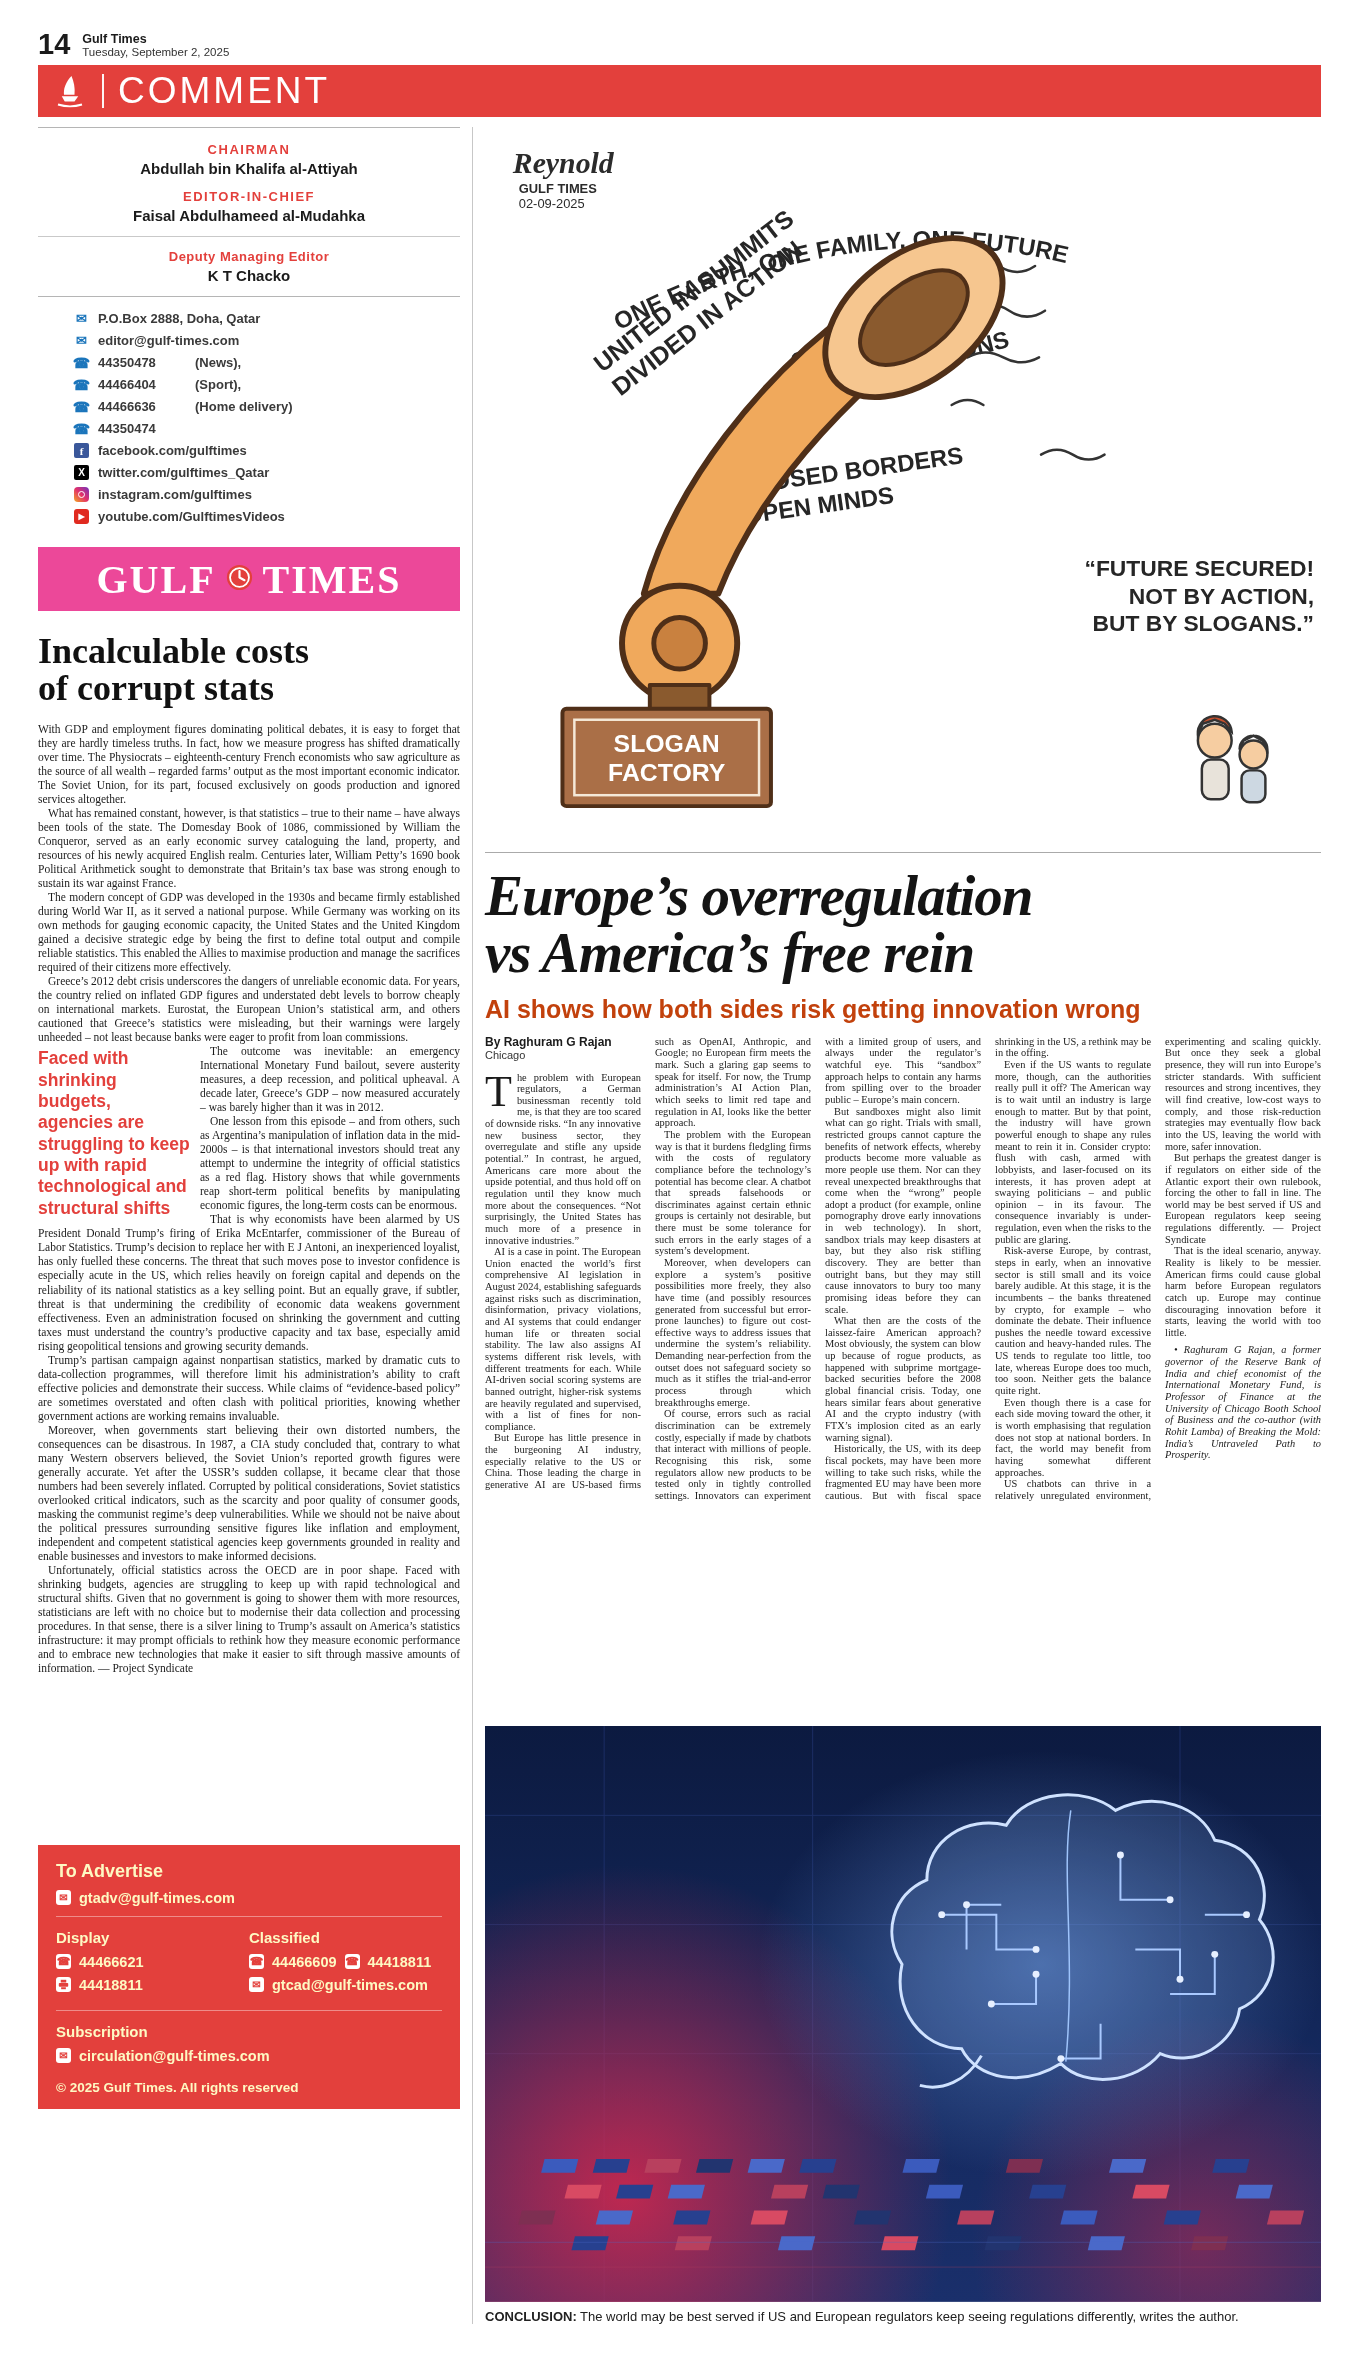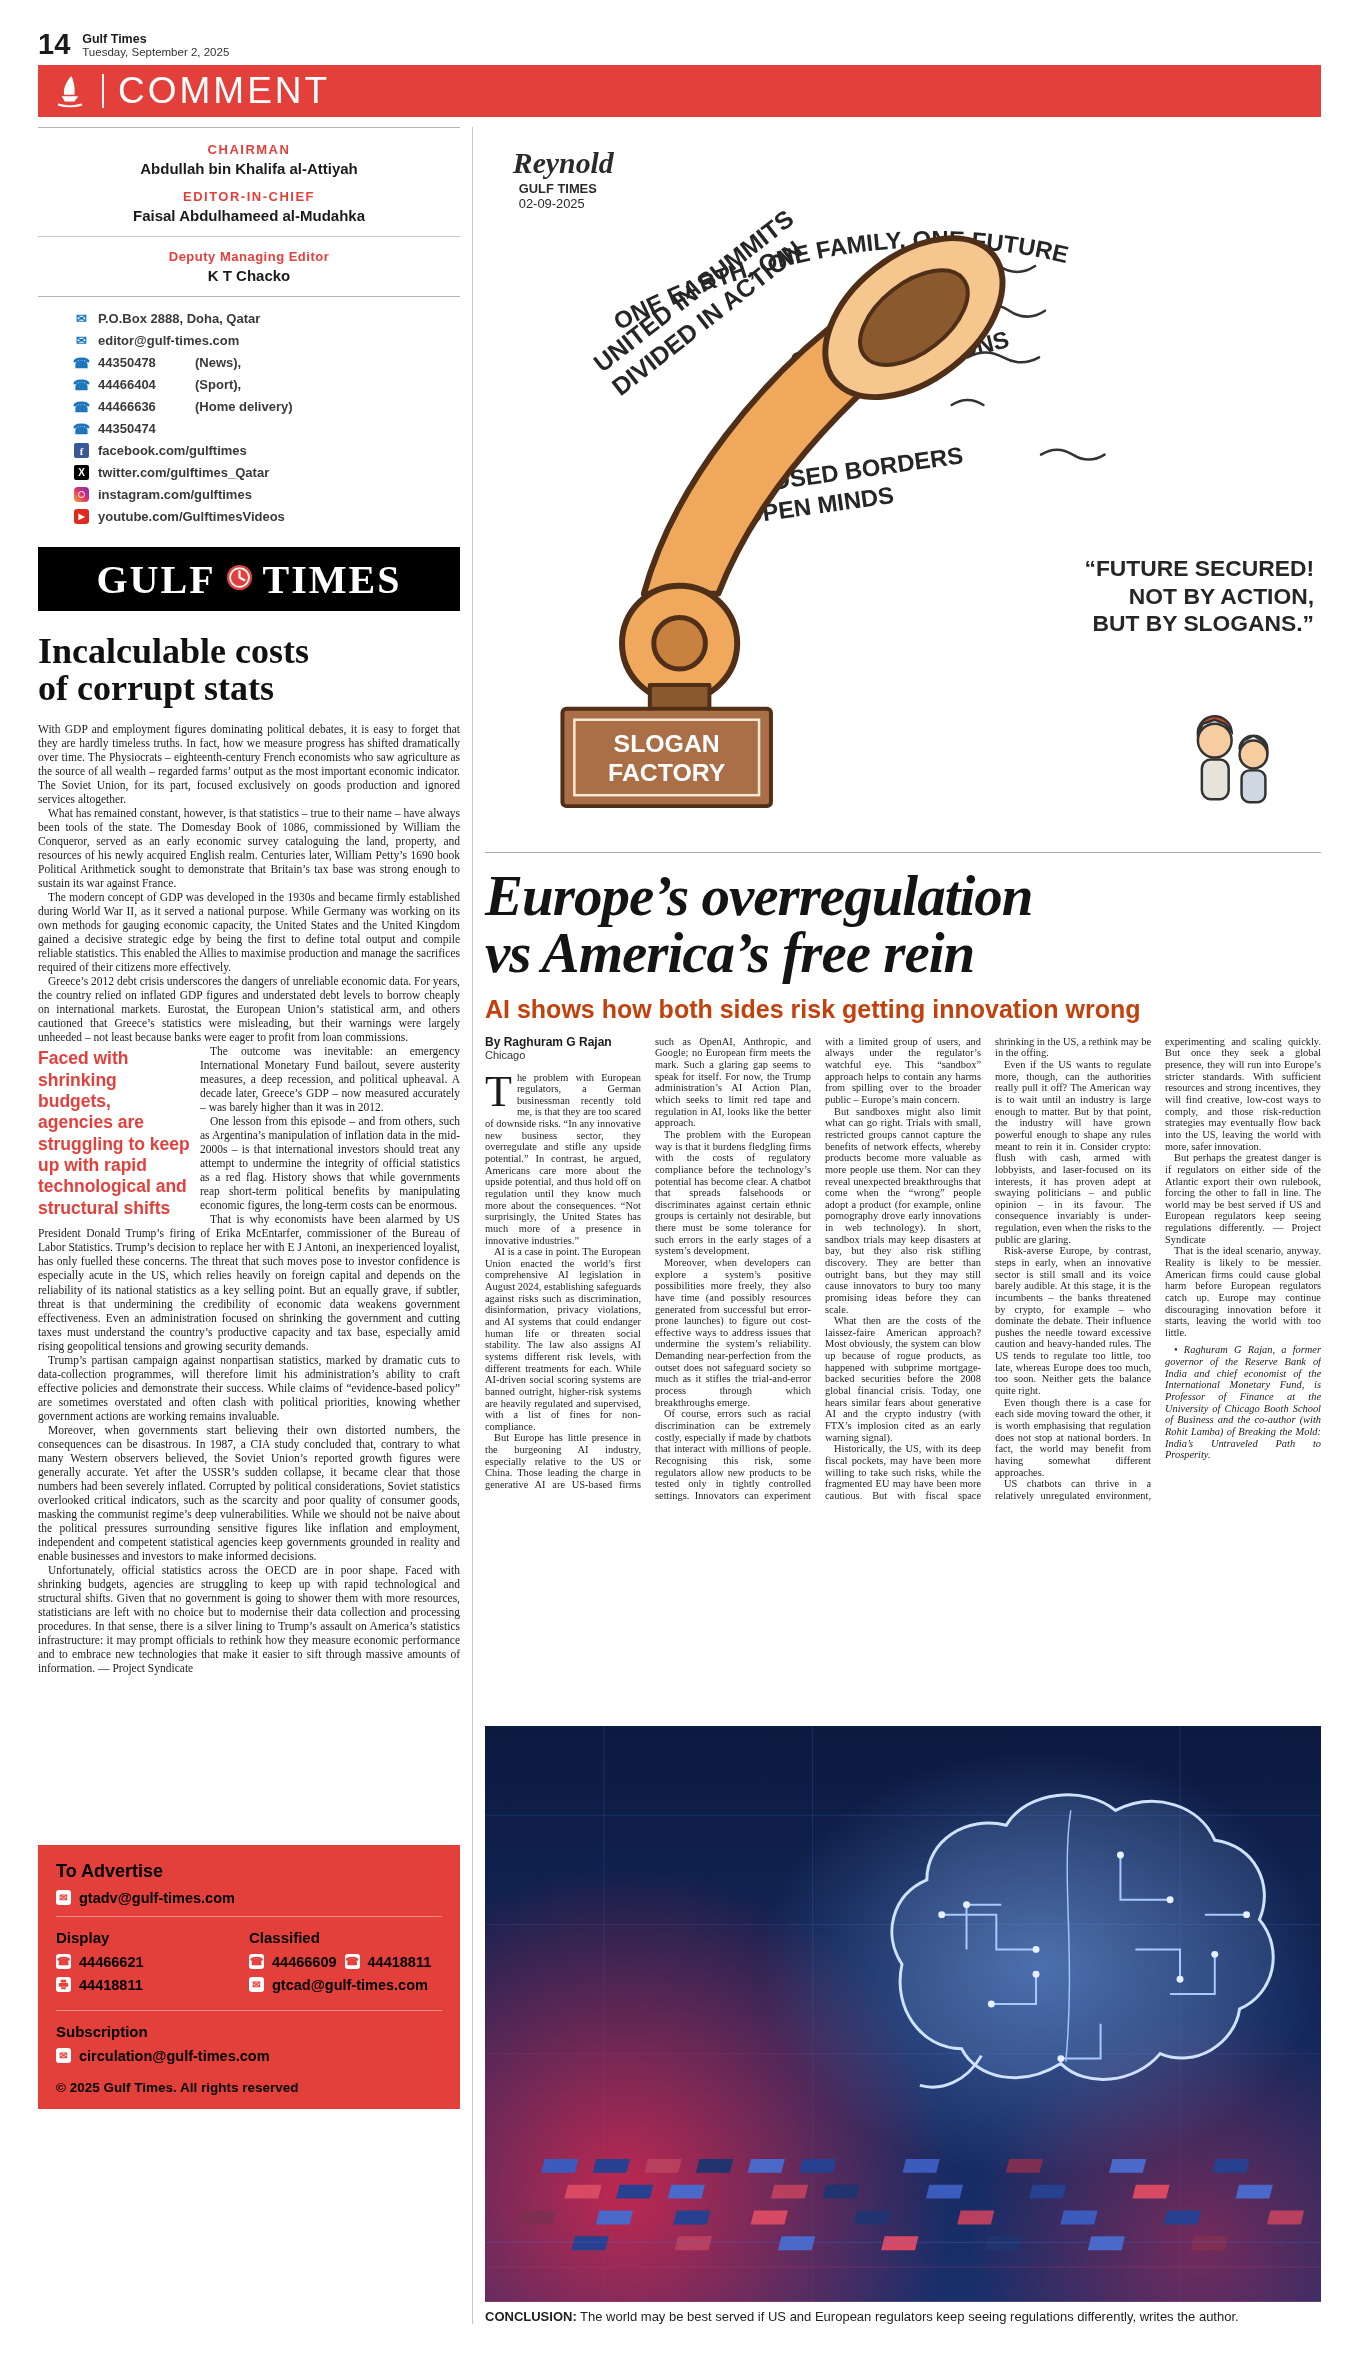--- a/index.html
+++ b/index.html
@@ -45,32 +45,32 @@
   .fb { background:#3a579a; color:#fff; border-radius:2px; font-size:11px; font-weight:bold; }
   .fb::after { content:"f"; font-family:"Liberation Serif",serif; }
   .xx { background:#000; color:#fff; border-radius:2px; font-size:10px; font-weight:bold; }
   .xx::after { content:"X"; }
   .ig { background:linear-gradient(45deg,#f5a623,#e1306c,#7232bd); border-radius:4px; }
   .ig-ring { width:7px; height:7px; border:1.5px solid #fff; border-radius:50%; }
   .yt { background:#e02a20; color:#fff; border-radius:3px; font-size:8px; }
   .yt::after { content:"▶"; }
 
   
-  .gtlogo { height:64px; background:#000000; display:flex; align-items:center; justify-content:center; gap:10px; margin-top:2px; }
+  .gtlogo { height:64px; background:#ec4899; display:flex; align-items:center; justify-content:center; gap:10px; margin-top:2px; }
   .gtlogo .w { color:#fff; font-family:"Liberation Serif",serif; font-weight:bold; font-size:40px; letter-spacing:2px; }
 
   
   .l-head { font-family:"Liberation Serif",serif; font-weight:bold; font-size:36px; line-height:1.04; margin-top:22px; color:#111; }
   .l-article { margin-top:14px; font-family:"Liberation Serif",serif; font-size:11.5px; line-height:1.22; text-align:justify; color:#1b1b1b; min-height:1105px; }
   .l-article p { text-indent:10px; }
   .l-article p.first { text-indent:0; }
   .pullquote { float:left; width:152px; color:#e3403c; font-family:"Liberation Sans",sans-serif; font-weight:bold; font-size:17.5px; line-height:1.22; text-align:left; margin:4px 10px 3px 0; }
 
   
-  .adbox { background:#e3403c; color:#000000; margin-top:18px; padding:16px 18px 14px; }
+  .adbox { background:#e3403c; color:#fef9c3; margin-top:18px; padding:16px 18px 14px; }
   .ad-title { font-size:18px; font-weight:bold; margin-bottom:8px; }
   .ad-row { display:flex; align-items:center; gap:8px; font-size:14.5px; font-weight:bold; margin-bottom:7px; }
   .ad-ic { width:15px; height:15px; background:#fff; color:#e3403c; border-radius:3px; display:inline-flex; align-items:center; justify-content:center; font-size:10px; flex:none; }
   .ad-ic.mail::after { content:"✉"; }
   .ad-ic.phone::after { content:"☎"; font-size:11px; }
   .ad-rule { border-top:1px solid rgba(255,255,255,.4); margin:10px 0 12px; }
   .ad-cols { display:flex; }
   .ad-cols > div { flex:1; }
   .ad-sub { font-size:15px; font-weight:bold; margin-bottom:8px; }
   .ad-copy { font-size:13.5px; font-weight:bold; margin-top:16px; }

